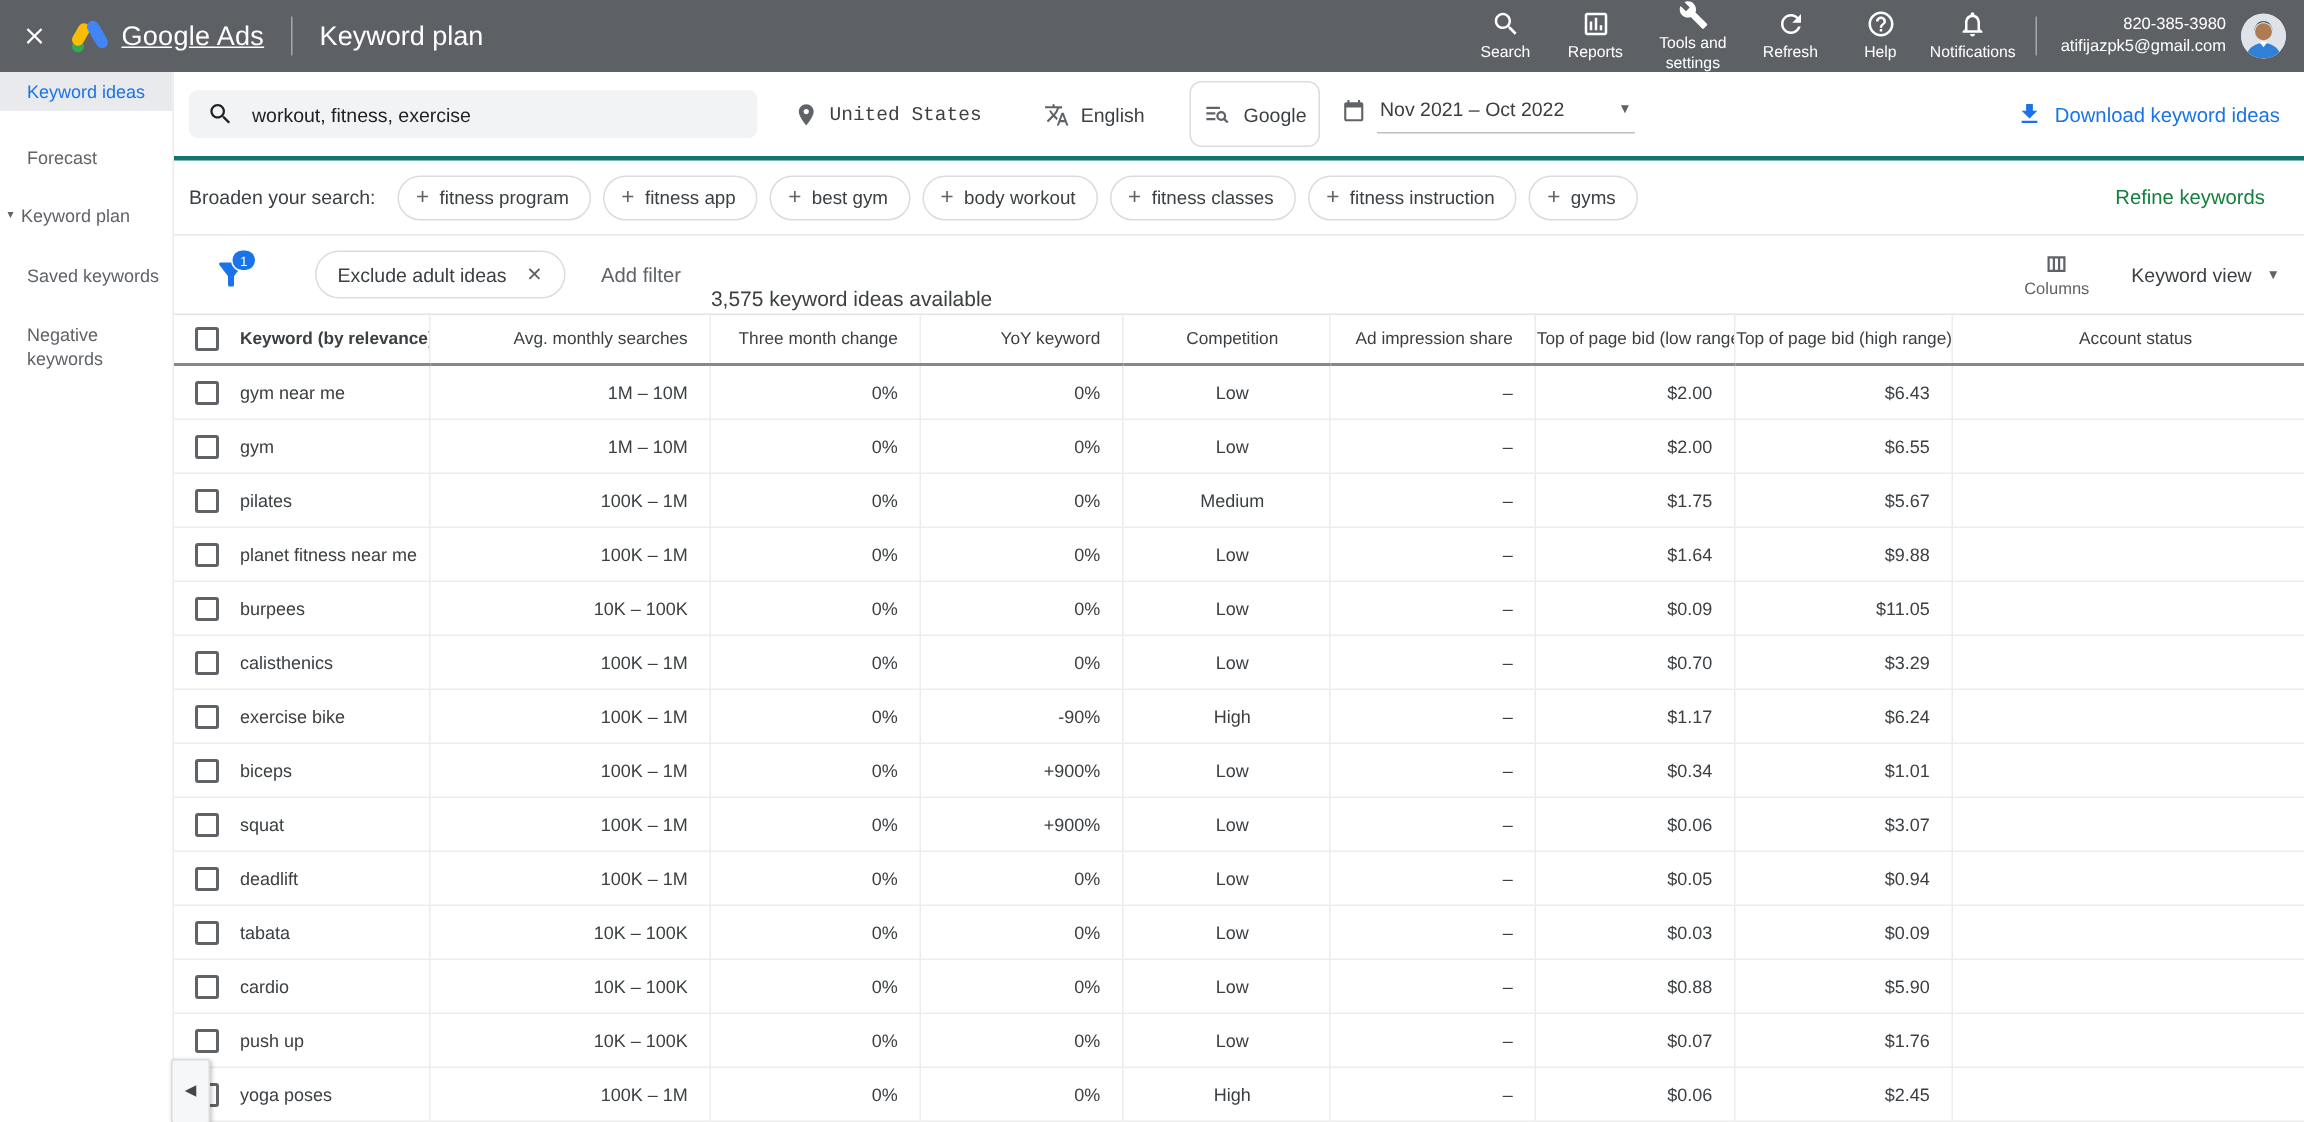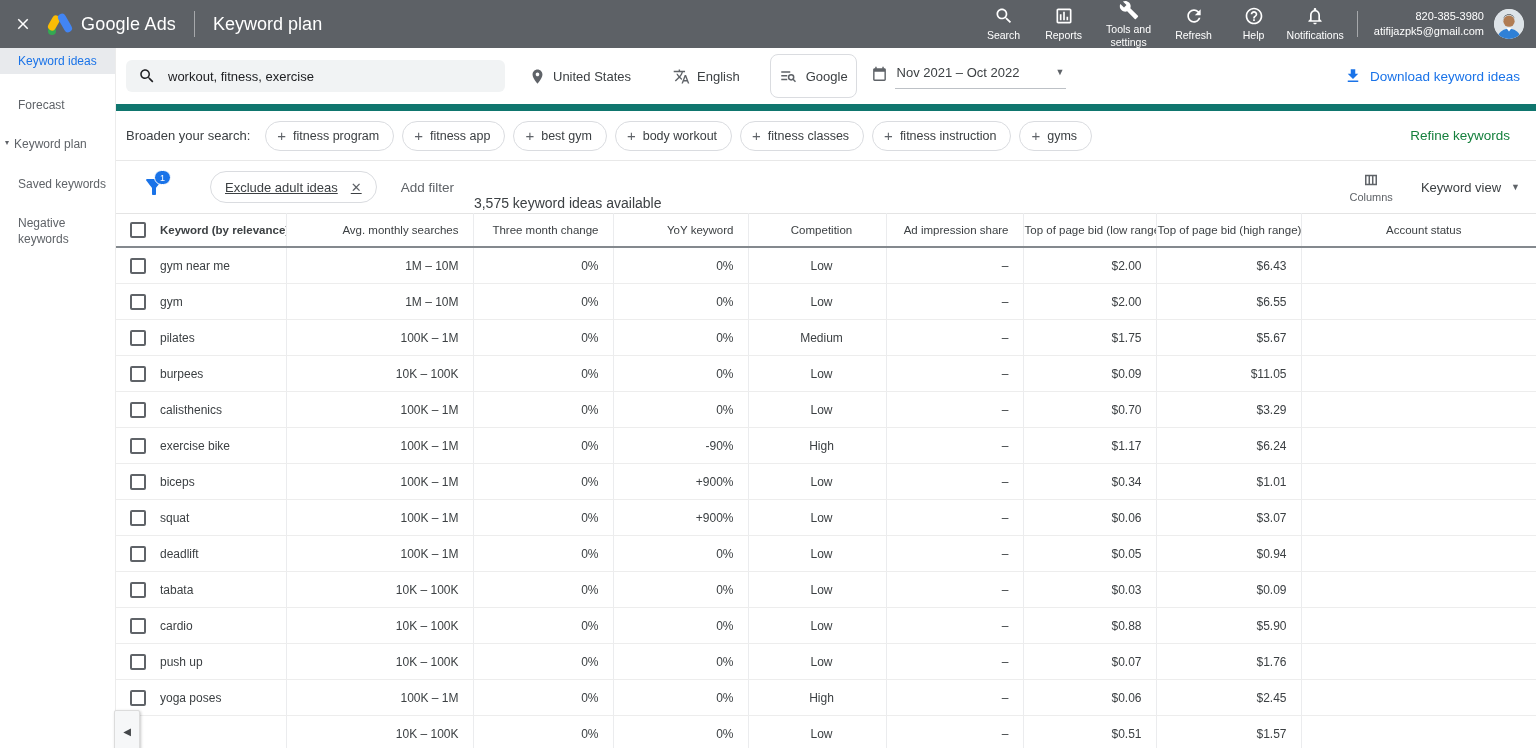--- a/index.html
+++ b/index.html
@@ -7,63 +7,63 @@
         font-family:"Liberation Sans","DejaVu Sans",sans-serif;color:#3c4043;background:#fff;}
 
   
   .topbar{height:48px;background:#5d6166;display:flex;align-items:center;color:#fff;}
   .close-btn{width:20px;height:20px;margin:0 12px 0 14px;cursor:pointer;display:flex;align-items:center;}
   .brand{display:flex;align-items:center;gap:9px;cursor:pointer;}
   .logo{position:relative;width:26px;height:24px;}
   .logo-bar-y{position:absolute;left:4px;top:3px;width:8px;height:16px;border-radius:4px;background:#fbbc04;transform:rotate(30deg);}
   .logo-bar-b{position:absolute;right:3px;top:1px;width:8px;height:20px;border-radius:4px;background:#4285f4;transform:rotate(-30deg);}
   .logo-dot{position:absolute;left:2px;bottom:1px;width:8px;height:8px;border-radius:50%;background:#34a853;}
-  .brand-name{font-size:18px;font-weight:500;letter-spacing:.2px;}
+  .brand-name{font-size:18px;font-weight:500;letter-spacing:.2px;text-decoration:underline;}
   .tb-divider{width:1px;height:26px;background:rgba(255,255,255,.45);margin:0 18px;}
   .page-title{font-size:18px;font-weight:400;}
   .tb-spacer{flex:1;}
   .topbar-nav{display:flex;align-items:center;}
   .nav-item{display:flex;flex-direction:column;align-items:center;justify-content:center;min-width:54px;padding:0 3px;cursor:pointer;}
   .nav-label{font-size:10.5px;margin-top:3px;text-align:center;line-height:1.15;max-width:64px;}
   .account{text-align:right;font-size:11px;line-height:1.4;margin:0 10px 0 4px;}
   .avatar{width:30px;height:30px;border-radius:50%;overflow:hidden;margin-right:12px;background:#e8eaed;flex:none;cursor:pointer;}
 
   
   .body-wrap{display:flex;height:709px;}
   .sidebar{width:115px;flex:none;border-right:1px solid #ececec;}
   .side-item{padding:5px 8px 5px 18px;margin-bottom:13px;font-size:12px;color:#5f6368;cursor:pointer;line-height:1.35;display:flex;align-items:flex-start;gap:5px;}
   .side-item.selected{background:#e8eaed;color:#1a73e8;font-weight:500;margin-bottom:18px;}
   .side-caret{font-size:8px;color:#5f6368;margin-left:-13px;padding-top:2px;}
   .main{flex:1;min-width:0;position:relative;}
 
   
-  .toolbar{height:56px;display:flex;align-items:center;border-bottom:7px solid #0f766e;padding-left:10px;}
+  .toolbar{height:56px;display:flex;align-items:center;border-bottom:3px solid #0f766e;padding-left:10px;}
   .search-pill{width:355px;height:32px;background:#f1f3f4;border-radius:6px;display:flex;align-items:center;padding:0 12px;gap:10px;flex:none;}
   .search-pill input{border:none;background:transparent;outline:none;font-size:13px;color:#202124;flex:1;font-family:inherit;}
   .tb-item{display:flex;align-items:center;gap:7px;font-size:13px;color:#3c4043;cursor:pointer;}
-  .loc{margin-left:24px;}
+  .loc{margin-left:24px;font-family:Liberation Mono, monospace;}
   .lang{margin-left:42px;}
   .network-box{margin-left:30px;border:1px solid #dadce0;border-radius:8px;height:42px;display:flex;align-items:center;gap:9px;padding:0 8px;font-size:13px;color:#3c4043;cursor:pointer;}
   .date-picker{margin-left:14px;display:flex;align-items:flex-start;gap:7px;cursor:pointer;}
   .date-underline{display:flex;align-items:center;border-bottom:1px solid #bdc1c6;padding:1px 2px 8px 2px;font-size:13px;color:#3c4043;}
   .date-caret{margin-left:36px;color:#5f6368;font-size:9px;}
   .download{margin-left:auto;margin-right:16px;display:flex;gap:8px;color:#1a73e8;font-size:13.5px;font-weight:500;align-items:center;cursor:pointer;}
 
   
   .broaden{height:49px;display:flex;align-items:center;border-bottom:1px solid #e8e8e8;padding-left:10px;gap:8px;}
   .broaden-label{font-size:13px;color:#3c4043;margin-right:7px;}
   .chip{display:flex;align-items:center;gap:7px;border:1px solid #dadce0;border-radius:15px;height:28px;padding:0 14px 0 11px;font-size:12.5px;color:#3c4043;font-weight:500;cursor:pointer;white-space:nowrap;}
   .chip-plus{color:#5f6368;font-size:15px;font-weight:400;}
   .refine{margin-left:auto;margin-right:26px;color:#15803d;font-size:13.5px;font-weight:500;cursor:pointer;white-space:nowrap;}
 
   
   .filterbar{height:52px;display:flex;align-items:center;}
   .funnel{margin-left:26px;position:relative;width:24px;height:24px;cursor:pointer;flex:none;}
   .badge{position:absolute;top:-5px;right:-5px;min-width:13px;height:13px;padding:0 1px;border-radius:8px;background:#1a73e8;color:#fff;font-size:9px;display:flex;align-items:center;justify-content:center;border:1px solid #fff;}
-  .xfilter-chip{margin-left:44px;display:flex;align-items:center;gap:13px;border:1px solid #dadce0;border-radius:16px;height:30px;padding:0 14px;font-size:13px;color:#3c4043;font-weight:500;cursor:pointer;text-decoration:underline;}
+  .xfilter-chip{margin-left:44px;display:flex;align-items:center;gap:13px;border:1px solid #dadce0;border-radius:16px;height:30px;padding:0 14px;font-size:13px;color:#3c4043;font-weight:500;cursor:pointer;}
   .chip-x{color:#5f6368;font-size:13px;}
   .add-filter{margin-left:24px;font-size:13.5px;color:#5f6368;font-weight:500;cursor:pointer;}
   .count{margin-left:20px;font-size:14px;color:#3c4043;font-weight:500;margin-top:31px;}
   .columns-block{margin-left:auto;display:flex;flex-direction:column;align-items:center;gap:2px;color:#5f6368;cursor:pointer;}
   .columns-label{font-size:11px;}
   .view-select{margin-left:28px;margin-right:16px;display:flex;align-items:center;gap:10px;font-size:13px;color:#3c4043;cursor:pointer;}
   .view-caret{color:#5f6368;font-size:9px;}
 
   
   .table-wrap{position:relative;}
@@ -384,20 +384,36 @@
                 <td class="txt">Medium</td>
                 <td class="num">–</td>
                 <td class="num">$1.75</td>
                 <td class="num">$5.67</td>
                 <td class="txt"></td>
               </tr>
               <tr>
                 <td>
                   <div class="kw-cell">
                     <span class="cbox"></span>
+                    <span class="kw-name">planet fitness near me</span>
+                  </div>
+                </td>
+                <td class="num">100K – 1M</td>
+                <td class="num">0%</td>
+                <td class="num">0%</td>
+                <td class="txt">Low</td>
+                <td class="num">–</td>
+                <td class="num">$1.64</td>
+                <td class="num">$9.88</td>
+                <td class="txt"></td>
+              </tr>
+              <tr>
+                <td>
+                  <div class="kw-cell">
+                    <span class="cbox"></span>
                     <span class="kw-name">burpees</span>
                   </div>
                 </td>
                 <td class="num">10K – 100K</td>
                 <td class="num">0%</td>
                 <td class="num">0%</td>
                 <td class="txt">Low</td>
                 <td class="num">–</td>
                 <td class="num">$0.09</td>
                 <td class="num">$11.05</td>

